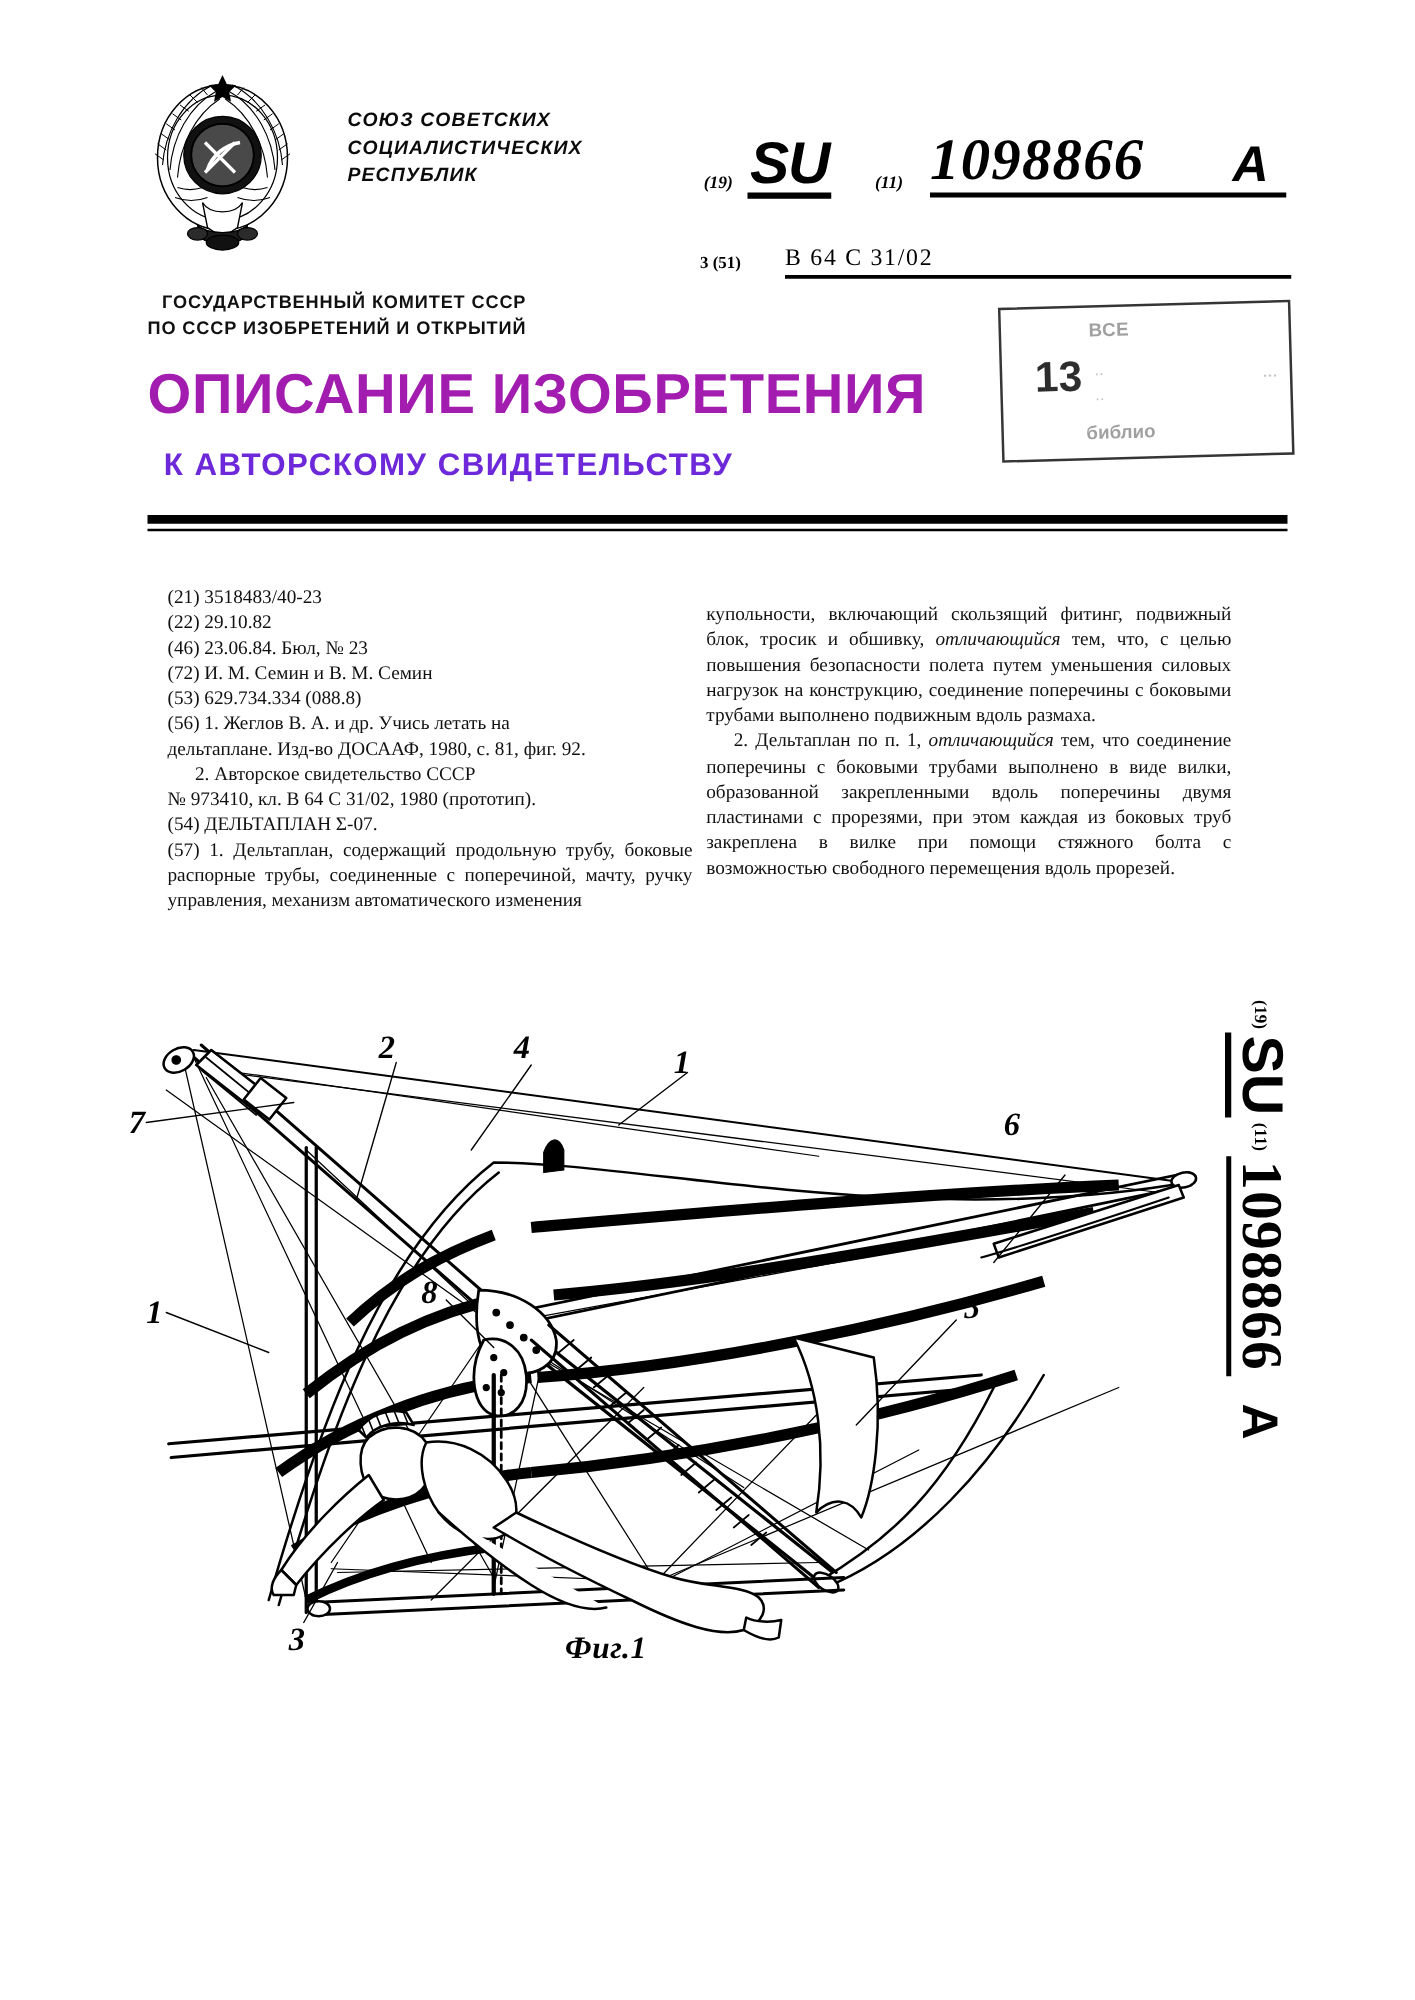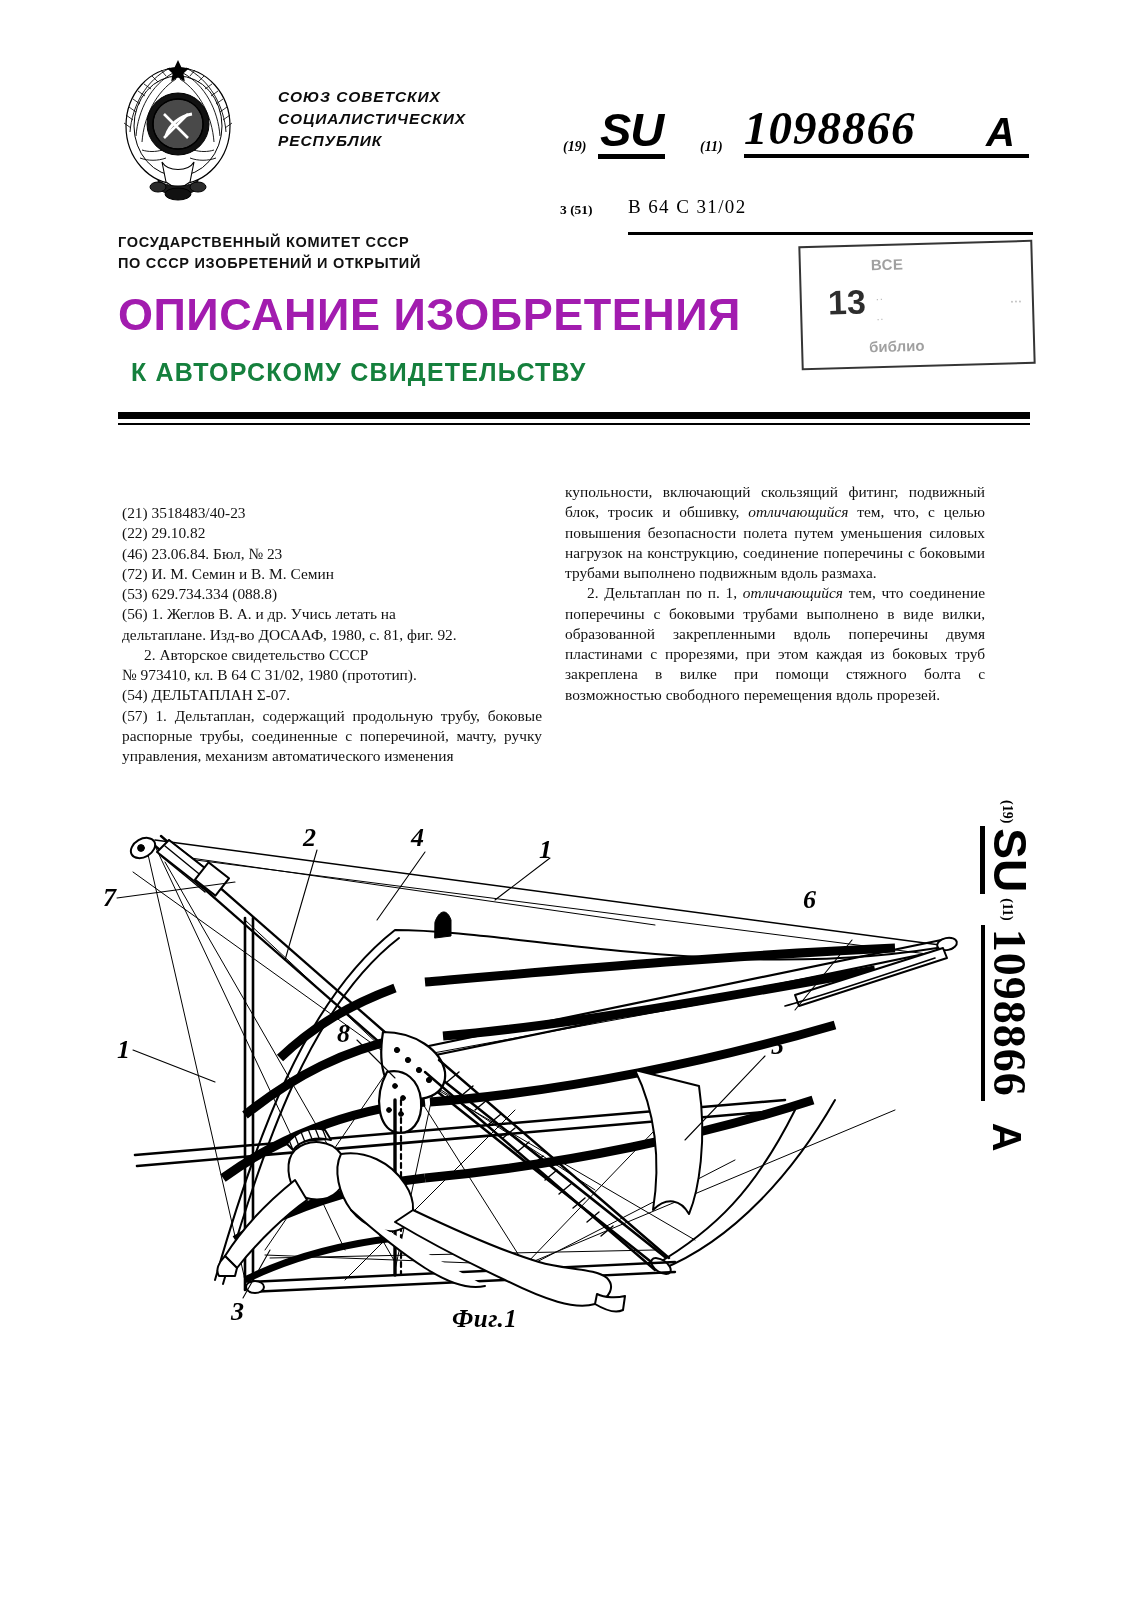--- a/index.html
+++ b/index.html
@@ -120,35 +120,36 @@
     font-weight: bold;
   }
   .ipc-value {
     position: absolute;
     left: 68px;
     top: 0px;
     width: 405px;
     font-size: 19px;
     letter-spacing: 1.4px;
     border-bottom: 3px solid #000;
-    padding-bottom: 14px;
+    padding-bottom: 2px;
     box-sizing: border-box;
   }
 
   
   .committee {
     position: absolute;
     left: 118px;
     top: 232px;
     font-family: "Liberation Sans", sans-serif;
     font-size: 14.5px;
     font-weight: bold;
     letter-spacing: 0.7px;
     line-height: 1.45;
     color: #111;
+    text-align: right;
   }
   .committee div { white-space: nowrap; }
 
   
   .main-title {
     position: absolute;
     left: 118px;
     top: 292px;
     font-family: "Liberation Sans", sans-serif;
     font-size: 45px;
@@ -160,21 +161,21 @@
   }
   .sub-title {
     position: absolute;
     left: 131px;
     top: 358px;
     font-family: "Liberation Sans", sans-serif;
     font-size: 25px;
     font-weight: bold;
     letter-spacing: 1.2px;
     white-space: nowrap;
-    color: #15803d;
+    color: #6d28d9;
   }
 
   
   .stamp-box {
     position: absolute;
     left: 800px;
     top: 243px;
     width: 230px;
     height: 120px;
     border: 2px solid #1a1a1a;
@@ -261,21 +262,21 @@
   .col {
     position: absolute;
     top: 0;
     width: 420px;
     font-family: "Liberation Serif", serif;
     font-size: 15.4px;
     line-height: 1.315;
     text-align: justify;
     color: #111;
   }
-  .col-left { left: 4px; margin-top: 35px; }
+  .col-left { left: 16px; }
   .col-right { left: 447px; margin-top: 14px; }
   .col p { margin: 0; }
   .bib {
     display: block;
     white-space: nowrap;
   }
   .indent { text-indent: 22px; }
   .ital { font-style: italic; }
   .hang { text-indent: 0; }
 

